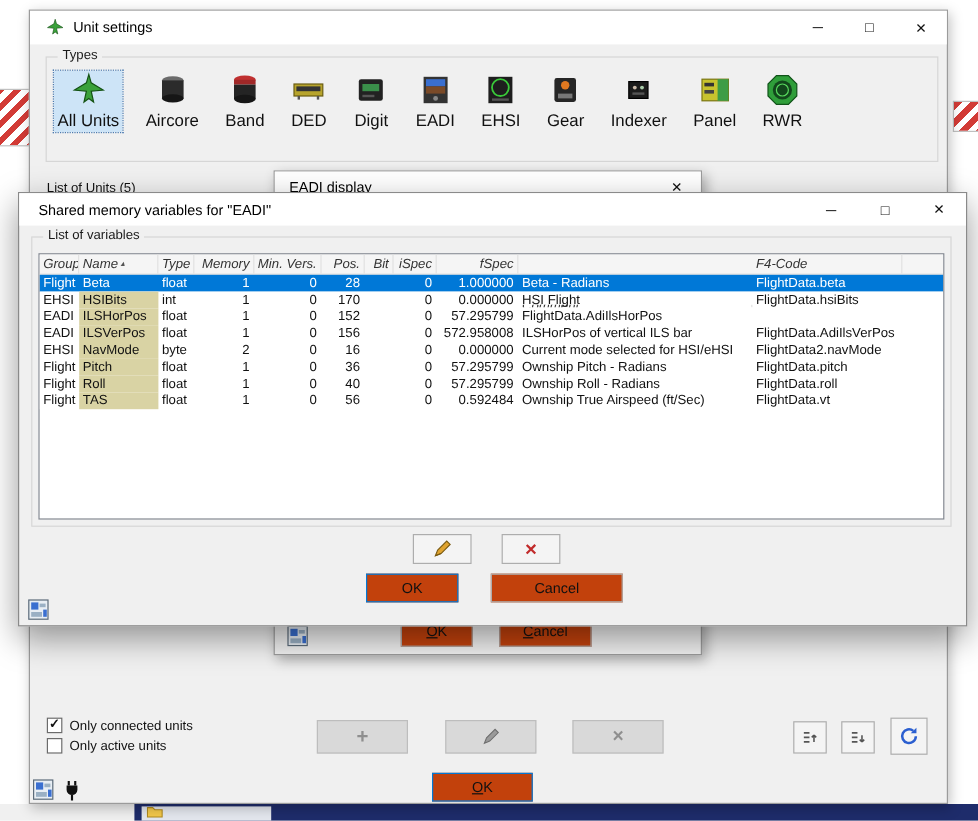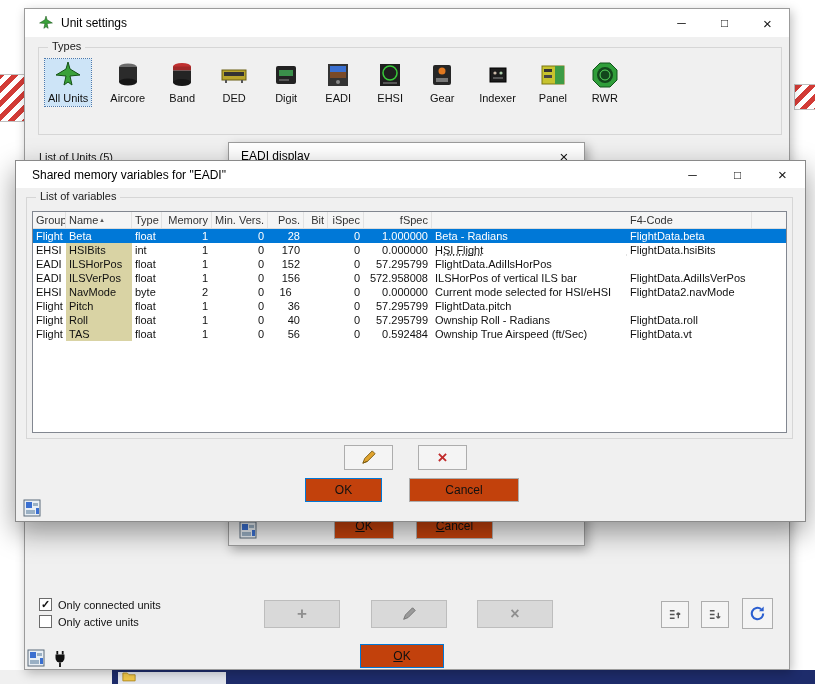--- a/index.html
+++ b/index.html
@@ -21,25 +21,25 @@
   
   .groupbox { position:absolute; border:1px solid #d6d6d6; }
   .groupbox-label { position:absolute; top:-8px; left:9px; background:#f0f0f0; padding:0 4px; font-size:11px; color:#1a1a1a; }
 
   
   .types-row { display:flex; gap:16px; padding:11px 4px 0 6px; align-items:flex-start; }
   .type-item { display:flex; flex-direction:column; align-items:center; padding:1px 3px 2px; }
   .type-item.selected { background:#cde4f7; outline:1px dotted #4a7ab0; }
   .type-icon { width:30px; height:30px; }
   .type-icon svg { width:30px; height:30px; display:block; }
-  .type-label { font-size:11px; margin-top:2px; white-space:nowrap; }
+  .type-label { font-size:14px; margin-top:2px; white-space:nowrap; }
 
   
   .listview { position:absolute; background:#ffffff; border:1px solid #828790; overflow:hidden; }
-  .lv-header { display:flex; height:17px; background:#f5f5f5; border-bottom:1px solid #dcdcdc; }
+  .lv-header { display:flex; height:17px; background:#f5f5f5; border-bottom:1px solid #dcdcdc;font-style:italic; }
   .lv-hcell { font-size:11px; color:#333; padding:1px 3px; border-right:1px solid #e2e2e2;
               white-space:nowrap; overflow:hidden; flex-shrink:0; display:flex; align-items:center; gap:2px; }
   .lv-hcell.right { justify-content:flex-end; }
   .lv-hcell.fill { flex:1; border-right:none; }
   .sort-arrow { font-size:7px; color:#555; }
   .lv-row { display:flex; height:14px; background:#fff; }
   .lv-row.selected { background:#0078d7; color:#fff; }
   .lv-cell { font-size:11px; line-height:14px; padding:0 3px; white-space:nowrap; overflow:hidden; flex-shrink:0; }
   .lv-cell.right { text-align:right; padding-right:4px; }
   .lv-cell.name-col { background:#d9d3a4; }
@@ -419,37 +419,38 @@
           <div class="lv-cell right" style="width: 68px;">572.958008</div>
           <div class="lv-cell" style="width: 195px;">ILSHorPos of vertical ILS bar</div>
           <div class="lv-cell" style="width: 125px;">FlightData.AdiIlsVerPos</div>
         </div>
         <div class="lv-row">
           <div class="lv-cell" style="width: 33px;">EHSI</div>
           <div class="lv-cell name-col" style="width: 66px;">NavMode</div>
           <div class="lv-cell" style="width: 30px;">byte</div>
           <div class="lv-cell right" style="width: 50px;">2</div>
           <div class="lv-cell right" style="width: 56px;">0</div>
-          <div class="lv-cell right" style="width: 36px; text-align: center;">16</div>
+          <div class="lv-cell right" style="width: 36px;">16</div>
           <div class="lv-cell right" style="width: 24px;"></div>
           <div class="lv-cell right" style="width: 36px;">0</div>
           <div class="lv-cell right" style="width: 68px;">0.000000</div>
           <div class="lv-cell" style="width: 195px;">Current mode selected for HSI/eHSI</div>
           <div class="lv-cell" style="width: 125px;">FlightData2.navMode</div>
         </div>
         <div class="lv-row">
           <div class="lv-cell" style="width: 33px;">Flight</div>
           <div class="lv-cell name-col" style="width: 66px;">Pitch</div>
           <div class="lv-cell" style="width: 30px;">float</div>
           <div class="lv-cell right" style="width: 50px;">1</div>
           <div class="lv-cell right" style="width: 56px;">0</div>
           <div class="lv-cell right" style="width: 36px;">36</div>
           <div class="lv-cell right" style="width: 24px;"></div>
           <div class="lv-cell right" style="width: 36px;">0</div>
           <div class="lv-cell right" style="width: 68px;">57.295799</div>
+          <div class="lv-cell" style="width: 195px;">Ownship Pitch - Radians</div>
           <div class="lv-cell" style="width: 125px;">FlightData.pitch</div>
         </div>
         <div class="lv-row">
           <div class="lv-cell" style="width: 33px;">Flight</div>
           <div class="lv-cell name-col" style="width: 66px;">Roll</div>
           <div class="lv-cell" style="width: 30px;">float</div>
           <div class="lv-cell right" style="width: 50px;">1</div>
           <div class="lv-cell right" style="width: 56px;">0</div>
           <div class="lv-cell right" style="width: 36px;">40</div>
           <div class="lv-cell right" style="width: 24px;"></div>

